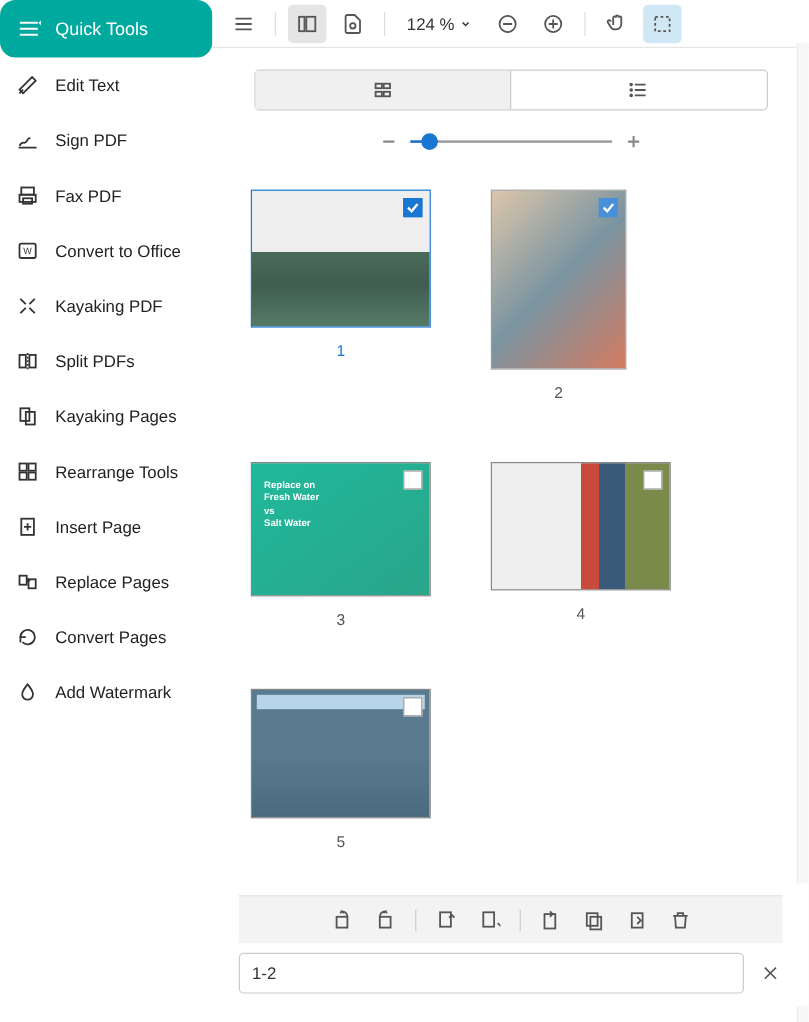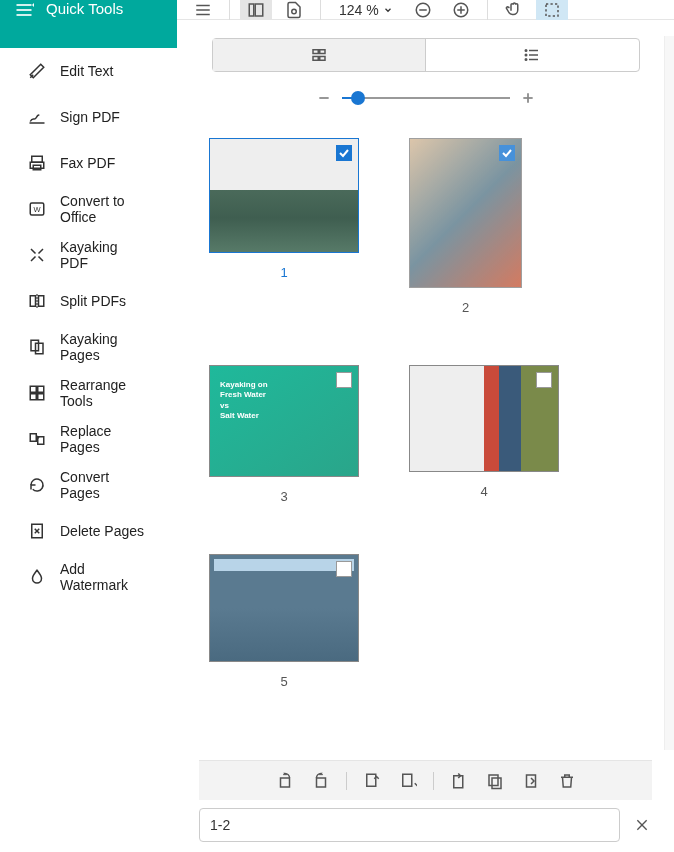--- a/index.html
+++ b/index.html
@@ -1,24 +1,24 @@
 <!DOCTYPE html>
 <html><head>
 <meta charset="utf-8">
 <style>
 * { margin: 0; padding: 0; box-sizing: border-box; }
 body { font-family: -apple-system, BlinkMacSystemFont, "Segoe UI", sans-serif; font-size: 14px; color: #333; background: #fff; width: 674px; height: 852px; overflow: hidden; display: flex; }
 .sidebar { width: 177px; height: 100%; background: #fff; display: flex; flex-direction: column; }
-.sidebar-header { background: #00a99d; color: #fff; height: 48px; display: flex; align-items: flex-start; padding: 0 14px; gap: 12px; }
+.sidebar-header { background: #00a99d; color: #fff; height: 48px; display: flex; align-items: center; padding: 0 14px; gap: 12px; border-radius: 13px; }
 .sidebar-header .icon { width: 20px; height: 20px; flex-shrink: 0; }
 .sidebar-header span { font-size: 15px; }
-.sidebar-item { height: 46px; display: flex; align-items: center; padding: 0 28px; gap: 14px; cursor: pointer; color: #222; }
+.sidebar-item { height: 46px; display: flex; align-items: center; padding: 0 14px; gap: 14px; cursor: pointer; color: #222; }
 .sidebar-item .icon { width: 18px; height: 18px; flex-shrink: 0; color: #333; }
 .main { flex: 1; display: flex; flex-direction: column; background: #fff; position: relative; }
-.toolbar { height: 20px; display: flex; align-items: center; padding: 0 10px; gap: 6px; border-bottom: 1px solid #e5e5e5; }
+.toolbar { height: 40px; display: flex; align-items: center; padding: 0 10px; gap: 6px; border-bottom: 1px solid #e5e5e5; }
 .tb-btn { width: 32px; height: 32px; display: flex; align-items: center; justify-content: center; cursor: pointer; border-radius: 4px; color: #555; }
 .tb-btn.active { background: #e5e5e5; }
 .tb-btn.active2 { background: #d0e7f5; }
 .tb-sep { width: 1px; height: 20px; background: #ddd; margin: 0 4px; }
 .zoom-display { display: flex; align-items: center; gap: 4px; padding: 0 8px; cursor: pointer; height: 32px; }
 .content { flex: 1; overflow: auto; background: #fff; padding: 18px 18px 0 18px; position: relative; }
 .view-toggle { width: 428px; height: 34px; border: 1px solid #ccc; border-radius: 4px; display: flex; margin: 0 auto 18px; }
 .view-toggle-btn { flex: 1; display: flex; align-items: center; justify-content: center; cursor: pointer; color: #555; }
 .view-toggle-btn.active { background: #f0f0f0; }
 .view-toggle-btn:first-child { border-right: 1px solid #ccc; }
@@ -36,21 +36,21 @@
 .thumb .check.on { background: #1976d2; border-color: #1976d2; color: #fff; }
 .thumb-label { color: #555; font-size: 13px; }
 .thumb-label.selected { color: #1976d2; }
 .t1 { width: 150px; height: 115px; background: linear-gradient(to bottom, #eee 45%, #4a6a5a 45%, #3f5e50 70%, #577a68 100%); }
 .t2 { width: 113px; height: 150px; background: linear-gradient(135deg, #d4b896, #5a7a8a, #c95a3a); }
 .t3 { width: 150px; height: 112px; background: linear-gradient(to bottom right, #1fb99b, #2aa58a); position: relative; border-color:#888;}
 .t3 .txt { position: absolute; top: 14px; left: 10px; color: #fff; font-size: 8px; font-weight: 600; line-height: 1.3; }
 .t4 { width: 150px; height: 107px; background: linear-gradient(to right, #eee 50%, #c94a3a 50%, #c94a3a 60%, #3a5a7a 60%, #3a5a7a 75%, #7a8a4a 75%); }
 .t5 { width: 150px; height: 108px; background: linear-gradient(to bottom, #5a7a90 50%, #4a6a80 100%); position: relative; }
 .t5::before { content: ""; position: absolute; top: 4px; left: 4px; right: 4px; height: 12px; background: #b8d4e8; }
-.bottom-bar { position: absolute; bottom: 0; left: 0; right: 0; padding: 10px 22px 10px 22px; background: #fff; }
+.bottom-bar { position: absolute; bottom: 14px; left: 0; right: 0; padding: 10px 22px 10px 22px; background: #fff; }
 .action-row { height: 40px; background: #f3f3f3; display: flex; align-items: center; justify-content: center; gap: 14px; margin-bottom: 8px; border-top: 1px solid #e5e5e5; }
 .act-btn { width: 22px; height: 22px; color: #555; cursor: pointer; display:flex; align-items:center; justify-content:center;}
 .act-sep { width: 1px; height: 18px; background: #ccc; }
 .range-row { display: flex; align-items: center; gap: 12px; }
 .range-input { flex: 1; height: 34px; border: 1px solid #ccc; border-radius: 4px; padding: 0 10px; font-size: 14px; color: #333; outline: none; }
 .close-x { width: 20px; height: 20px; color: #555; cursor: pointer; display:flex; align-items:center; justify-content:center; }
 .right-scroll { position: absolute; right: 0; top: 36px; bottom: 0; width: 10px; background: #f7f7f7; border-left: 1px solid #eee; }
 svg { display: block; }
 </style>
 </head>
@@ -139,45 +139,45 @@
           <rect x="13" y="3" width="8" height="8"></rect>
           <rect x="3" y="13" width="8" height="8"></rect>
           <rect x="13" y="13" width="8" height="8"></rect>
         </svg>
       </span>
     <span>Rearrange Tools</span>
   </div>
   <div class="sidebar-item">
     <span class="icon">
         <svg viewBox="0 0 24 24" width="18" height="18" stroke="currentColor" fill="none" stroke-width="2">
+          <rect x="5" y="3" width="14" height="18"></rect>
+          <line x1="12" y1="8" x2="12" y2="16"></line>
+          <line x1="8" y1="12" x2="16" y2="12"></line>
+        </svg>
+      </span>
+    <span>Insert Page</span>
+  </div>
+  <div class="sidebar-item">
+    <span class="icon">
+        <svg viewBox="0 0 24 24" width="18" height="18" stroke="currentColor" fill="none" stroke-width="2">
           <rect x="3" y="5" width="8" height="10"></rect>
           <rect x="13" y="9" width="8" height="10"></rect>
           <path d="M11 10h2M12 8l2 2-2 2"></path>
         </svg>
       </span>
     <span>Replace Pages</span>
   </div>
   <div class="sidebar-item">
     <span class="icon">
         <svg viewBox="0 0 24 24" width="18" height="18" stroke="currentColor" fill="none" stroke-width="2">
           <path d="M4 12a8 8 0 1 1 2.3 5.6"></path>
           <polyline points="4 18 4 12 10 12"></polyline>
         </svg>
       </span>
     <span>Convert Pages</span>
-  </div>
-  <div class="sidebar-item">
-    <span class="icon">
-        <svg viewBox="0 0 24 24" width="18" height="18" stroke="currentColor" fill="none" stroke-width="2">
-          <rect x="5" y="3" width="14" height="18"></rect>
-          <line x1="9" y1="9" x2="15" y2="15"></line>
-          <line x1="15" y1="9" x2="9" y2="15"></line>
-        </svg>
-      </span>
-    <span>Delete Pages</span>
   </div>
   <div class="sidebar-item">
     <span class="icon">
         <svg viewBox="0 0 24 24" width="18" height="18" stroke="currentColor" fill="none" stroke-width="2">
           <path d="M12 3c-3 4-6 7-6 11a6 6 0 0 0 12 0c0-4-3-7-6-11z"></path>
         </svg>
       </span>
     <span>Add Watermark</span>
   </div>
 </div>
@@ -295,21 +295,21 @@
               <svg width="12" height="12" viewBox="0 0 24 24" stroke="currentColor" fill="none" stroke-width="4">
                 <polyline points="4 12 10 18 20 6"></polyline>
               </svg>
             </div>
         </div>
         <div class="thumb-label">2</div>
       </div>
       <div class="thumb-col">
         <div class="thumb t3">
           <div class="txt">
-            <div>Kayaking on</div>
+            <div>Replace on</div>
             <div>Fresh Water</div>
             <div>vs</div>
             <div>Salt Water</div>
           </div>
           <div class="check"></div>
         </div>
         <div class="thumb-label">3</div>
       </div>
       <div class="thumb-col">
         <div class="thumb t4">

